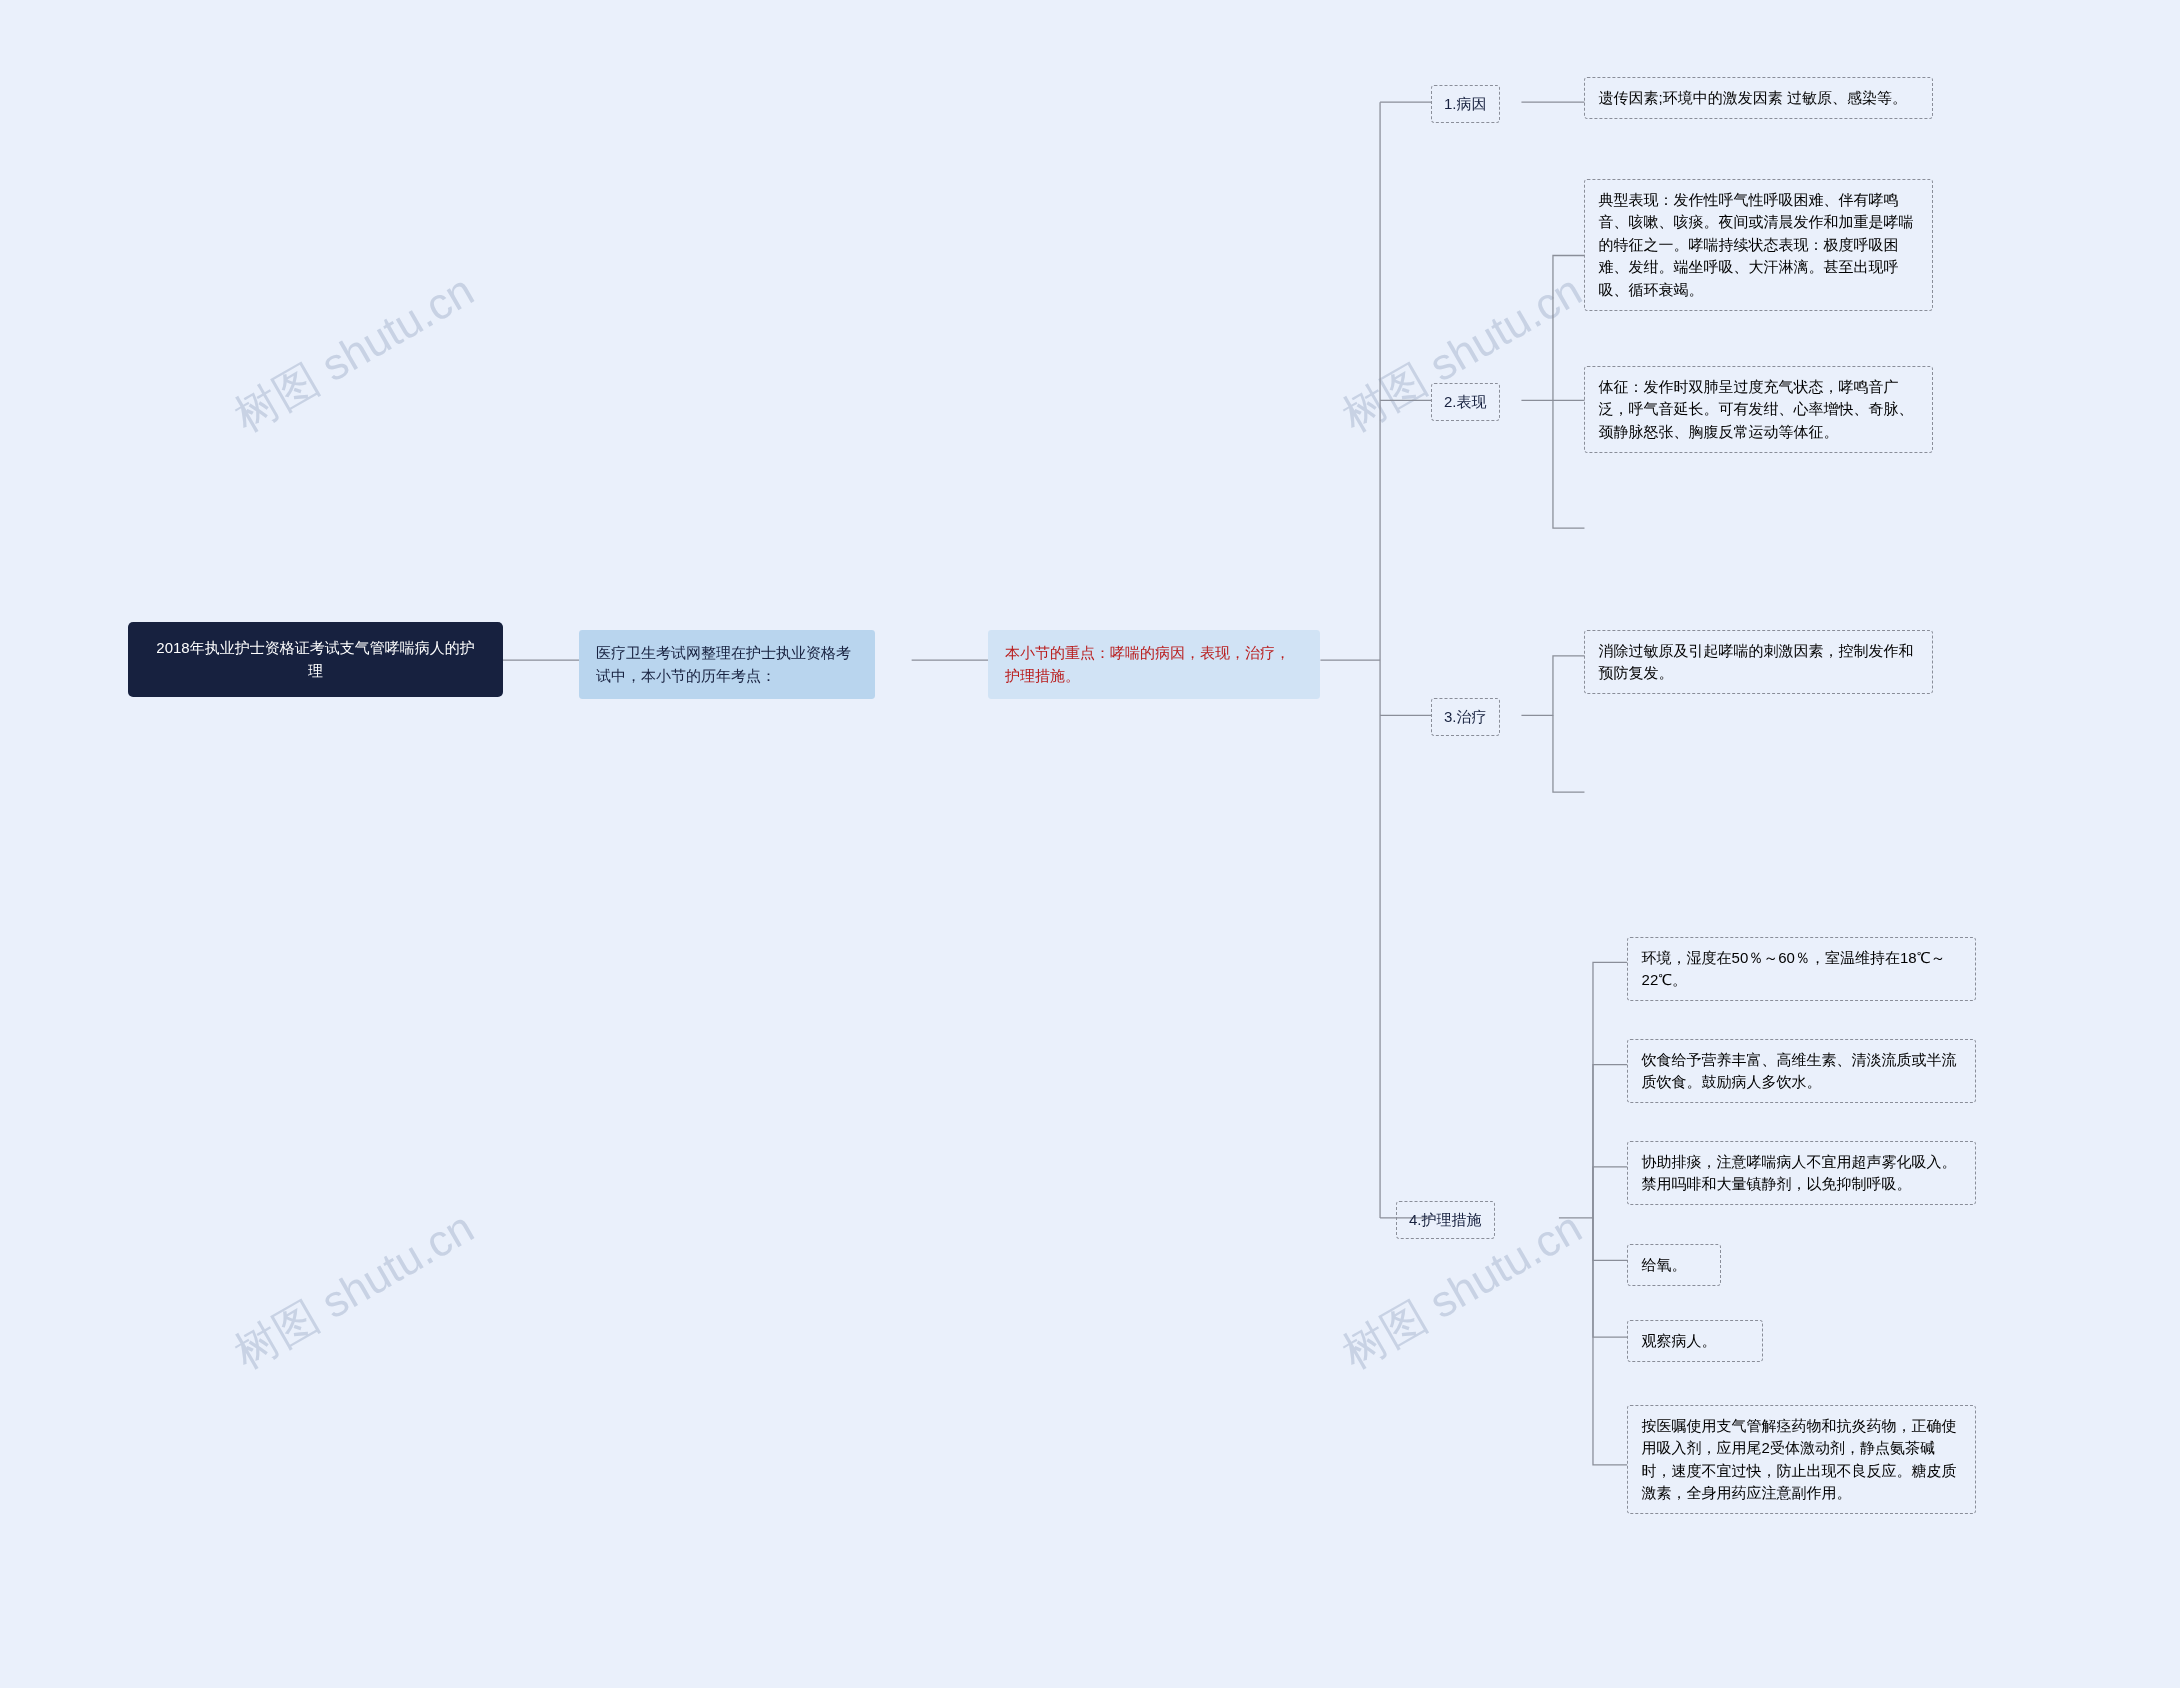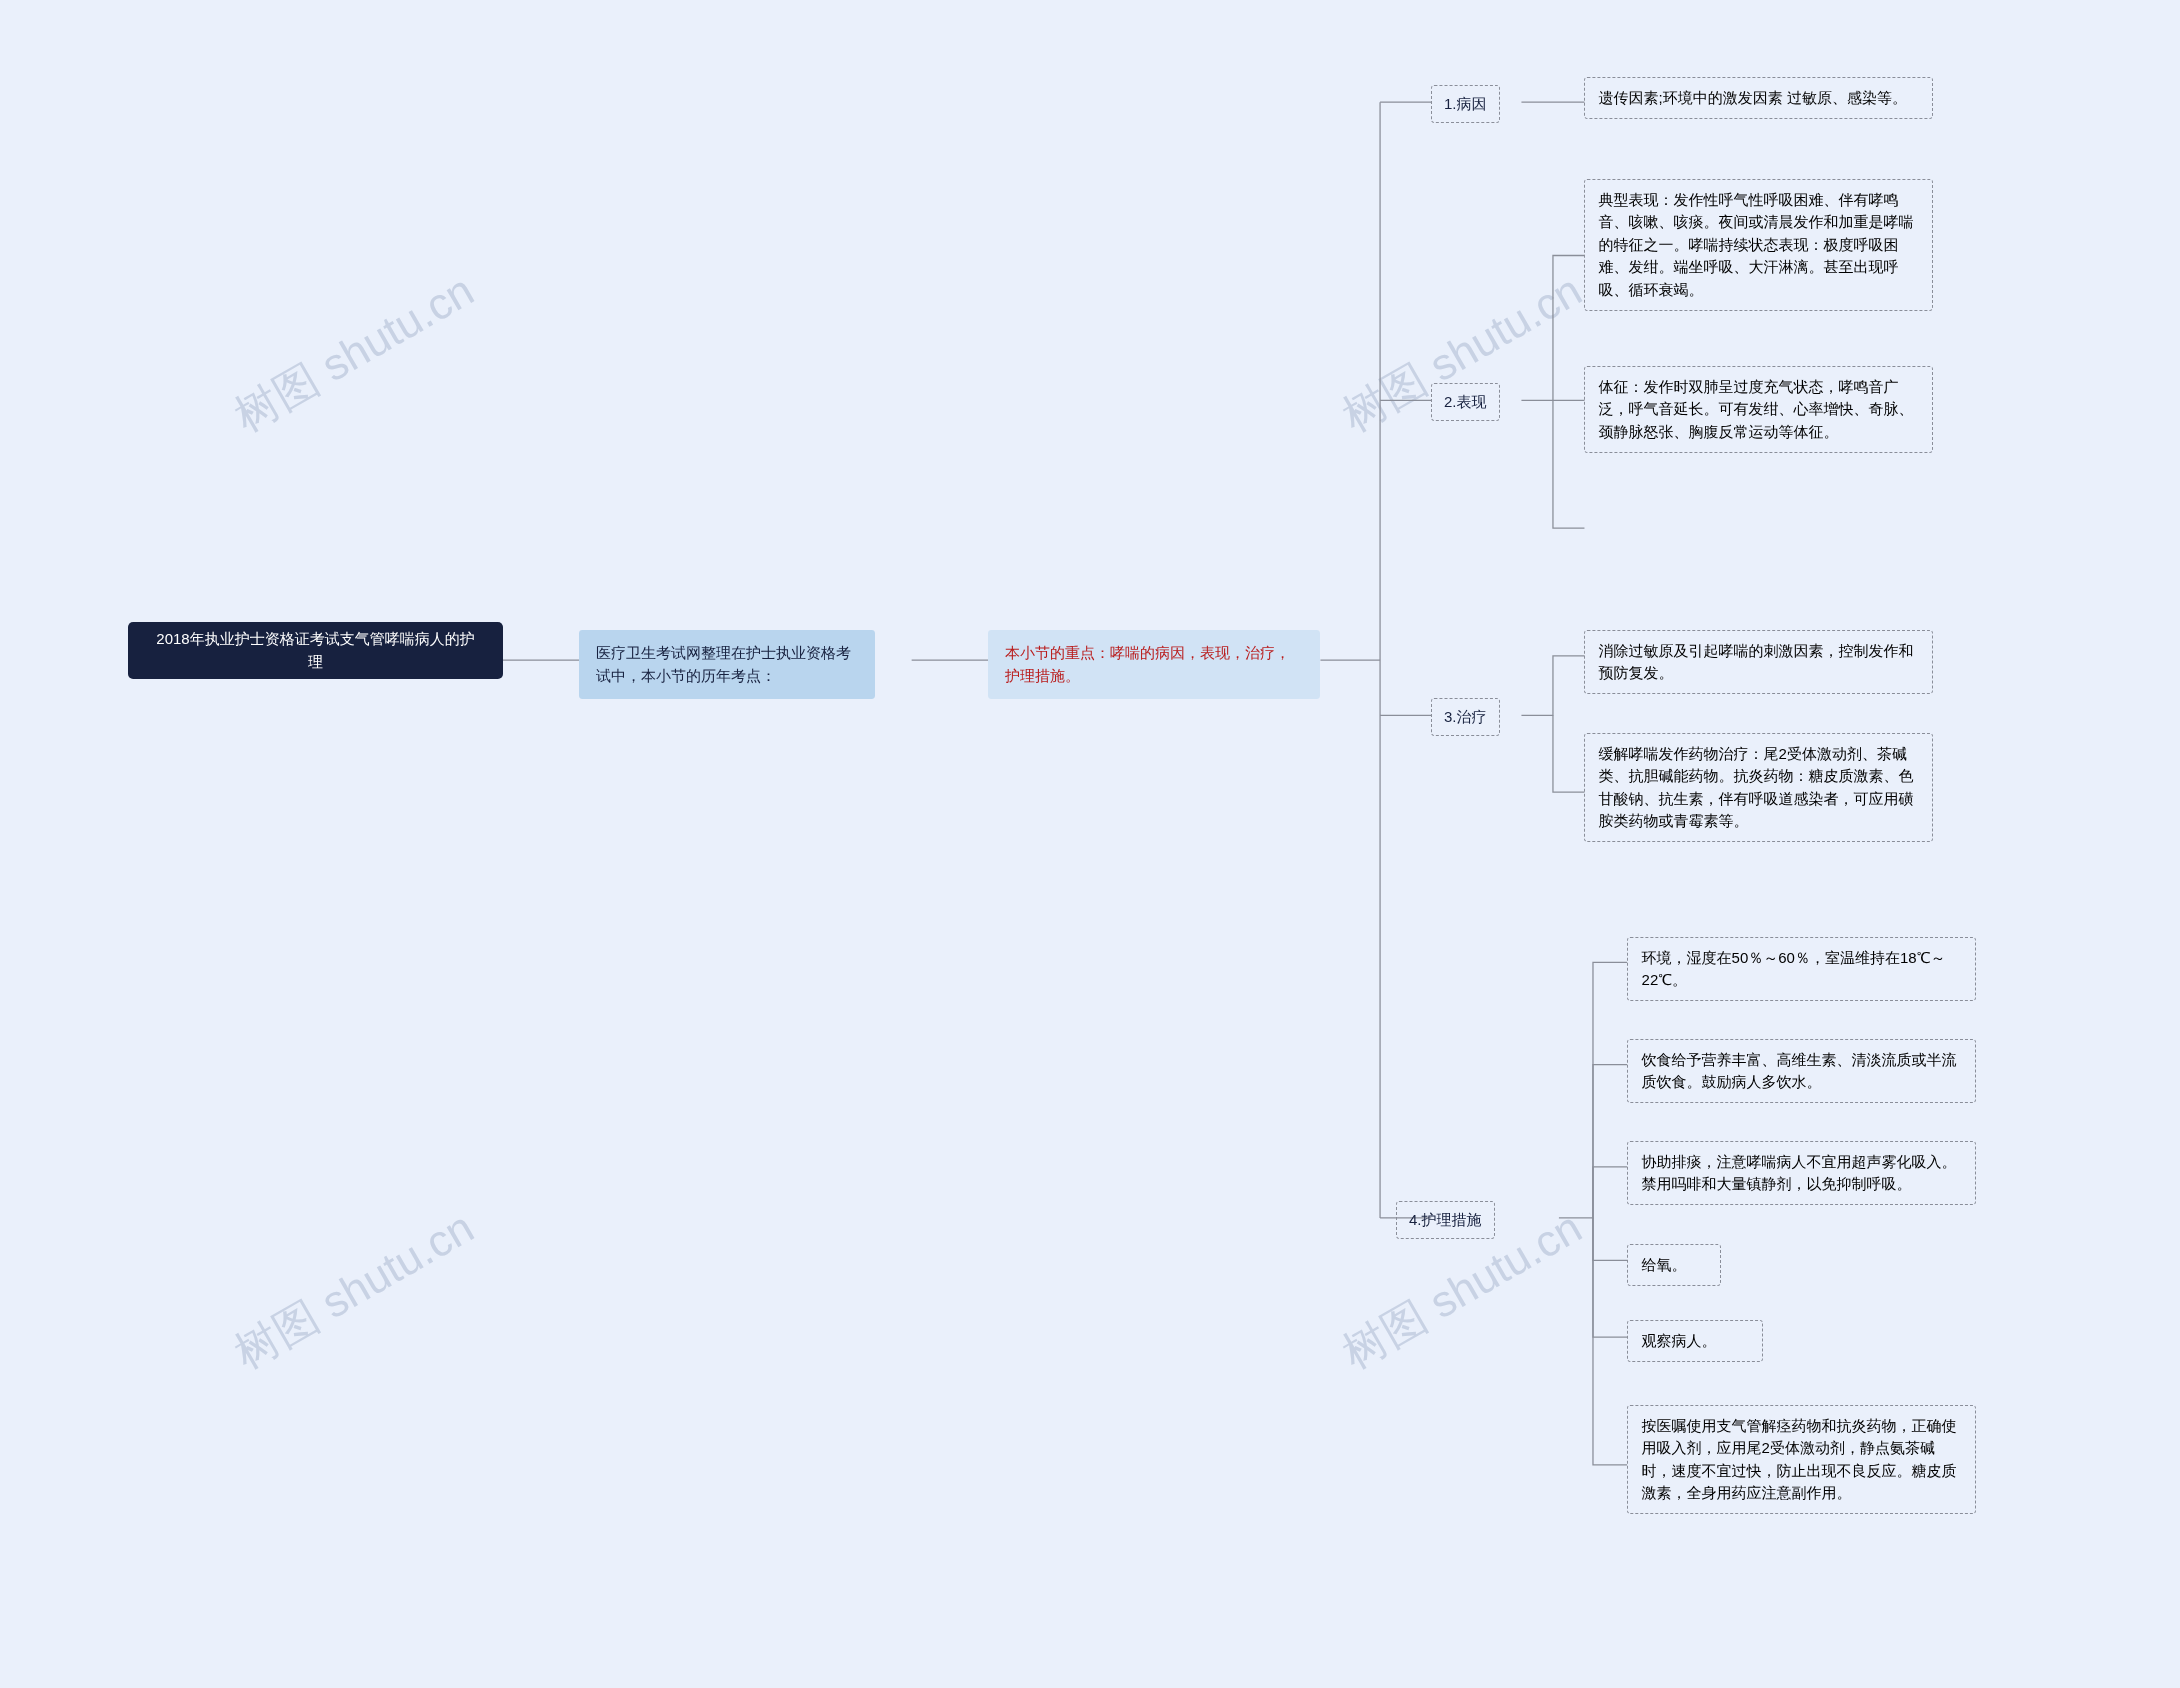--- a/index.html
+++ b/index.html
@@ -1,21 +1,21 @@
 <!DOCTYPE html>
 <html style="font-size:13.6px"><head>
 <meta charset="utf-8">
 <style>
   html,body{margin:0;padding:0;width:2181px;height:1688px;background:#eaf0fb;font-family:"Microsoft YaHei","PingFang SC",sans-serif;overflow:hidden;}
   .canvas{position:relative;width:2181px;height:1688px;}
   svg.conn{position:absolute;left:0;top:0;width:2181px;height:1688px;pointer-events:none;}
   svg.conn path{stroke:#8a8e99;stroke-width:1.5;fill:none;}
 
   .node{position:absolute;box-sizing:border-box;font-size:15px;line-height:1.5;color:#1b2733;}
-  .root{background:#17213f;color:#ffffff;padding:6px 22px;border-radius:5.1px;width:375px;text-align:center;}
+  .root{background:#17213f;color:#ffffff;padding:15px 22px;border-radius:5.1px;width:375px;text-align:center;}
   .lvl1{background:#b9d5ee;padding:12px 17px;border-radius:3.4px;width:296px;color:#17213f;}
   .lvl2{background:#d1e3f5;padding:12px 17px;border-radius:3.4px;width:332px;color:#b91c1c;}
   .mid{border:1.7px dashed #8a8e99;background:transparent;padding:6.8px 12px;border-radius:3.4px;color:#17213f;}
   .leaf{border:1.7px dashed #8a8e99;background:transparent;padding:8.5px 13.6px;border-radius:3.4px;width:349px;color:#000000;}
 
   .wm{position:absolute;color:#c8d2e4;font-size:44px;font-weight:400;transform:rotate(-30deg);user-select:none;pointer-events:none;}
 </style>
 </head>
 <body>
 
@@ -93,23 +93,20 @@
   <div class="node leaf" style="left:1584px;top:179px;">
     <span>典型表现：发作性呼气性呼吸困难、伴有哮鸣音、咳嗽、咳痰。夜间或清晨发作和加重是哮喘的特征之一。哮喘持续状态表现：极度呼吸困难、发绀。端坐呼吸、大汗淋漓。甚至出现呼吸、循环衰竭。</span>
   </div>
   <div class="node leaf" style="left:1584px;top:366px;">
     <span>体征：发作时双肺呈过度充气状态，哮鸣音广泛，呼气音延长。可有发绀、心率增快、奇脉、颈静脉怒张、胸腹反常运动等体征。</span>
   </div>
 
   <div class="node leaf" style="left:1584px;top:630px;">
     <span>消除过敏原及引起哮喘的刺激因素，控制发作和预防复发。</span>
   </div>
-  <div class="node leaf" style="left:1584px;top:733px;">
-    <span>缓解哮喘发作药物治疗：尾2受体激动剂、茶碱类、抗胆碱能药物。抗炎药物：糖皮质激素、色甘酸钠、抗生素，伴有呼吸道感染者，可应用磺胺类药物或青霉素等。</span>
-  </div>
 
   <div class="node leaf" style="left:1627px;top:937px;">
     <span>环境，湿度在50％～60％，室温维持在18℃～22℃。</span>
   </div>
   <div class="node leaf" style="left:1627px;top:1039px;">
     <span>饮食给予营养丰富、高维生素、清淡流质或半流质饮食。鼓励病人多饮水。</span>
   </div>
   <div class="node leaf" style="left:1627px;top:1141px;">
     <span>协助排痰，注意哮喘病人不宜用超声雾化吸入。禁用吗啡和大量镇静剂，以免抑制呼吸。</span>
   </div>

